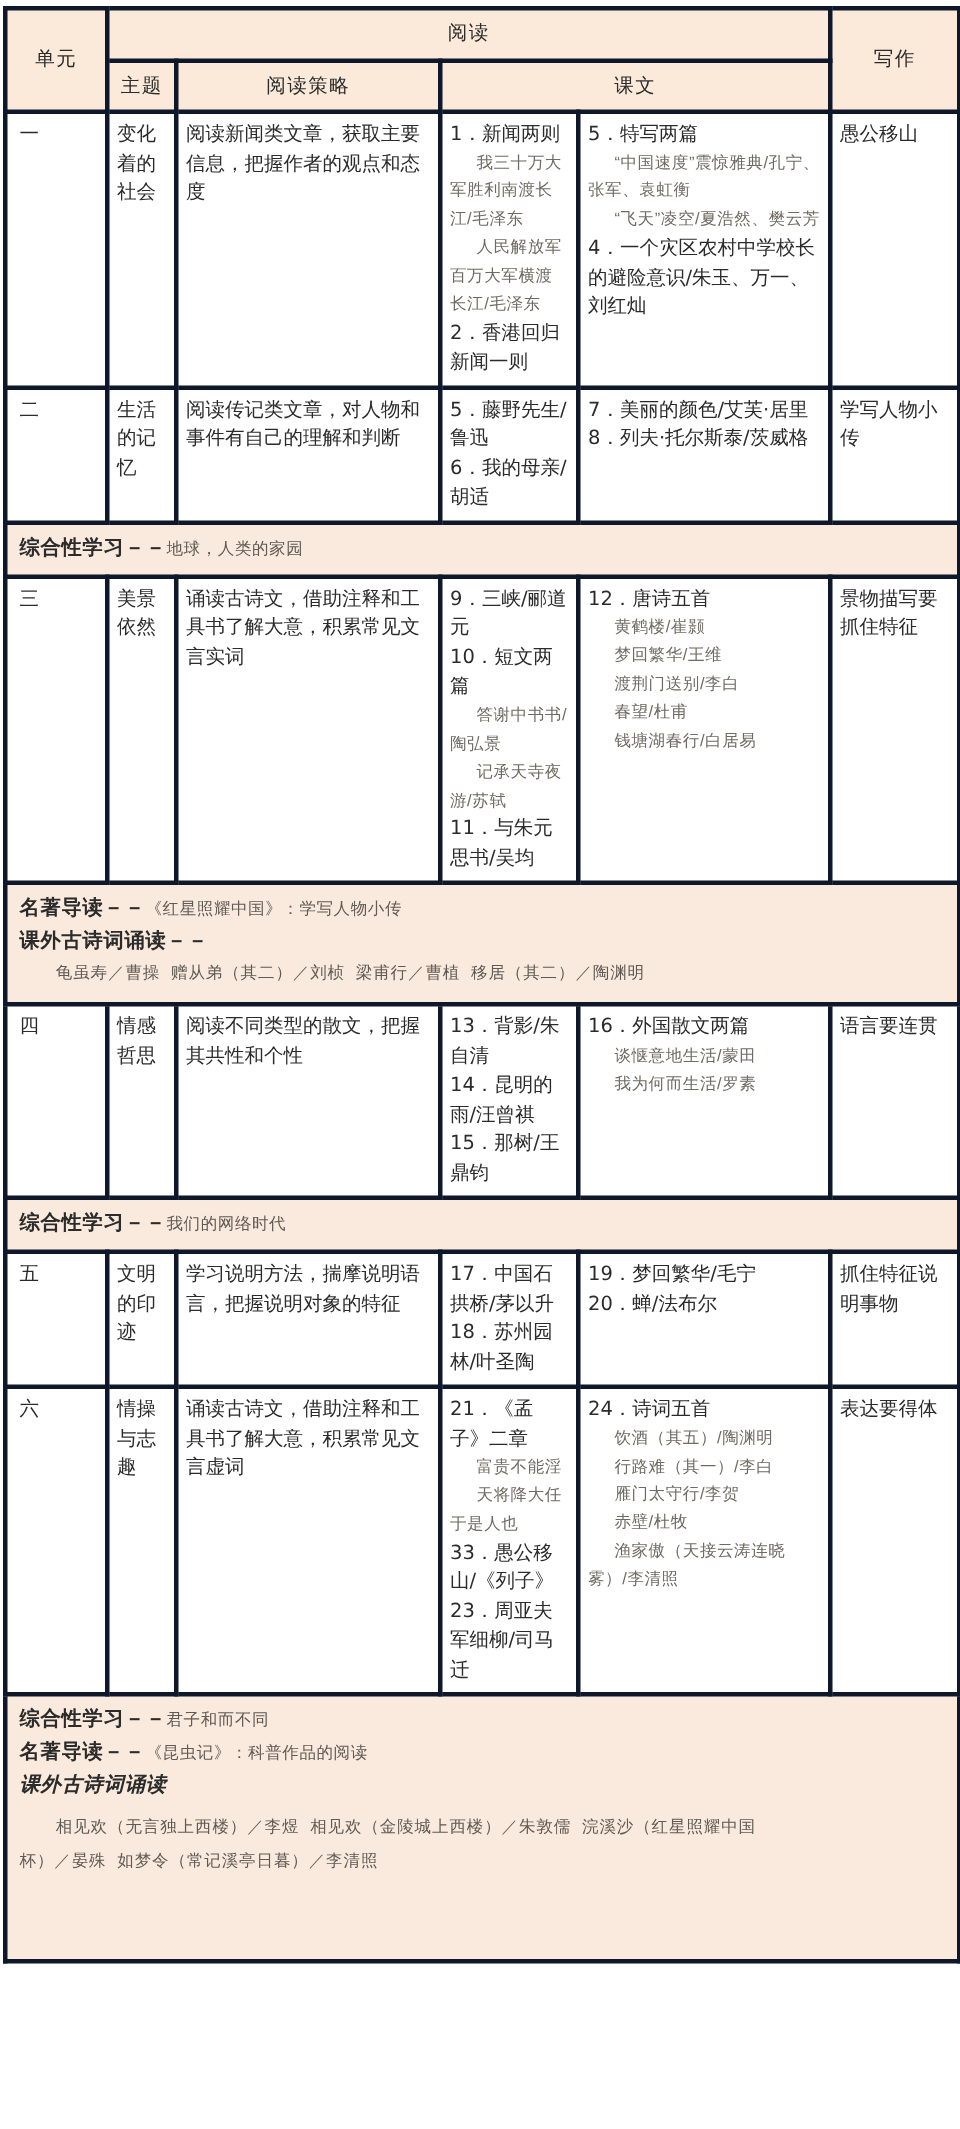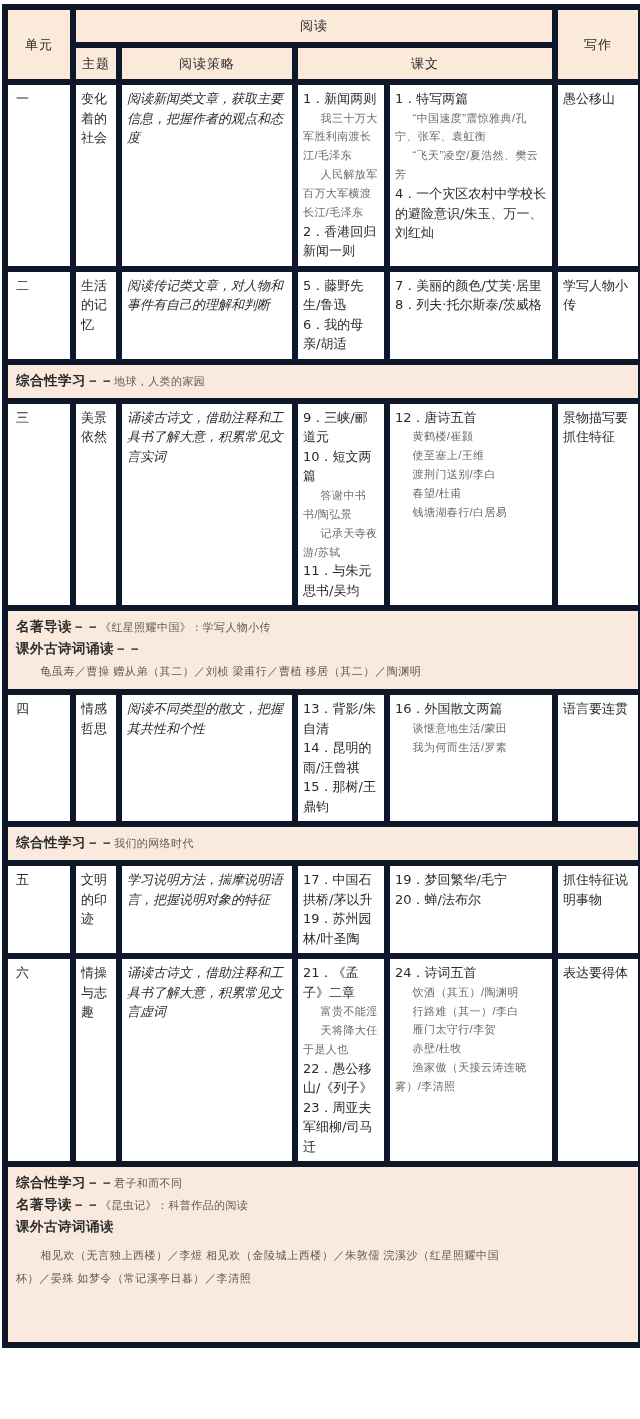--- a/index.html
+++ b/index.html
@@ -22,21 +22,21 @@
 
   table.curriculum {
     width: 636px;
     border-collapse: collapse;
     table-layout: fixed;
     margin: 0 auto;
   }
 
   table.curriculum td,
   table.curriculum th {
-    border: 6px solid #0f172a;
+    border: 3px solid #0f172a;
     vertical-align: top;
     padding: 4px 5px 5px 5px;
     font-weight: normal;
     text-align: left;
     line-height: 1.5;
     font-size: 13px;
     background: #ffffff;
   }
 
   
@@ -64,21 +64,20 @@
     padding-left: 8px !important;
   }
   .theme {
     font-size: 13.5px;
     line-height: 1.55;
     word-break: break-all;
   }
   .strategy {
     font-size: 13.5px;
     line-height: 1.6;
-    font-style: italic;
   }
   .texts {
     font-size: 13px;
     line-height: 1.62;
   }
   .writing {
     font-size: 13.5px;
     line-height: 1.6;
   }
 
@@ -110,31 +109,31 @@
     font-size: 13.5px;
     letter-spacing: 0.5px;
   }
   .banner-tail {
     font-family: "DejaVu Serif", "Liberation Serif", serif;
     font-size: 11px;
     color: #5f5a54;
     letter-spacing: 0.4px;
   }
   .banner-poems {
-    font-family: Liberation Serif, serif;
+    font-family: Liberation Mono, monospace;
     font-size: 11px;
     color: #5f5a54;
     letter-spacing: 0.6px;
     line-height: 2.1;
     text-indent: 2.2em;
     margin: 0;
     padding-right: 6px;
   }
   .banner-poems.cont { text-indent: 0; }
-  .banner-block { padding-bottom: 6px; }
+  .banner-block { padding-bottom: 6px; font-style: italic; }
   .spacer-lg { height: 46px; }
 </style>
 </head>
 <body>
 
 <div class="sheet">
   <table class="curriculum">
     <colgroup>
       <col class="c-unit">
         <col class="c-theme">
@@ -160,21 +159,21 @@
           <td class="unit-no">一</td>
           <td class="theme">变化着的社会</td>
           <td class="strategy">阅读新闻类文章，获取主要信息，把握作者的观点和态度</td>
           <td class="texts">
             <div class="entry">1．新闻两则</div>
             <div class="subitem">我三十万大军胜利南渡长江/毛泽东</div>
             <div class="subitem">人民解放军百万大军横渡长江/毛泽东</div>
             <div class="entry">2．香港回归新闻一则</div>
           </td>
           <td class="texts">
-            <div class="entry">1．特写两篇</div>
+            <div class="entry">5．特写两篇</div>
             <div class="subitem">“中国速度”震惊雅典/孔宁、张军、袁虹衡</div>
             <div class="subitem">“飞天”凌空/夏浩然、樊云芳</div>
             <div class="entry">4．一个灾区农村中学校长的避险意识/朱玉、万一、刘红灿</div>
           </td>
           <td class="writing">愚公移山</td>
         </tr>
         <tr>
           <td class="unit-no">二</td>
           <td class="theme">生活的记忆</td>
           <td class="strategy">阅读传记类文章，对人物和事件有自己的理解和判断</td>
@@ -200,21 +199,21 @@
           <td class="texts">
             <div class="entry">9．三峡/郦道元</div>
             <div class="entry">10．短文两篇</div>
             <div class="subitem">答谢中书书/陶弘景</div>
             <div class="subitem">记承天寺夜游/苏轼</div>
             <div class="entry">11．与朱元思书/吴均</div>
           </td>
           <td class="texts">
             <div class="entry">12．唐诗五首</div>
             <div class="subitem">黄鹤楼/崔颢</div>
-            <div class="subitem">使至塞上/王维</div>
+            <div class="subitem">梦回繁华/王维</div>
             <div class="subitem">渡荆门送别/李白</div>
             <div class="subitem">春望/杜甫</div>
             <div class="subitem">钱塘湖春行/白居易</div>
           </td>
           <td class="writing">景物描写要抓住特征</td>
         </tr>
         <tr>
           <td class="banner-cell" colspan="6">
             <div class="banner-line"><b>名著导读－－</b><span class="banner-tail">《红星照耀中国》：学写人物小传</span></div>
             <div class="banner-line"><b>课外古诗词诵读－－</b></div>
@@ -241,37 +240,37 @@
           <td class="banner-cell" colspan="6">
             <div class="banner-line"><b>综合性学习－－</b><span class="banner-tail">我们的网络时代</span></div>
           </td>
         </tr>
         <tr>
           <td class="unit-no">五</td>
           <td class="theme">文明的印迹</td>
           <td class="strategy">学习说明方法，揣摩说明语言，把握说明对象的特征</td>
           <td class="texts">
             <div class="entry">17．中国石拱桥/茅以升</div>
-            <div class="entry">19．苏州园林/叶圣陶</div>
+            <div class="entry">18．苏州园林/叶圣陶</div>
           </td>
           <td class="texts">
             <div class="entry">19．梦回繁华/毛宁</div>
             <div class="entry">20．蝉/法布尔</div>
           </td>
           <td class="writing">抓住特征说明事物</td>
         </tr>
         <tr>
           <td class="unit-no">六</td>
           <td class="theme">情操与志趣</td>
           <td class="strategy">诵读古诗文，借助注释和工具书了解大意，积累常见文言虚词</td>
           <td class="texts">
             <div class="entry">21．《孟子》二章</div>
             <div class="subitem">富贵不能淫</div>
             <div class="subitem">天将降大任于是人也</div>
-            <div class="entry">22．愚公移山/《列子》</div>
+            <div class="entry">33．愚公移山/《列子》</div>
             <div class="entry">23．周亚夫军细柳/司马迁</div>
           </td>
           <td class="texts">
             <div class="entry">24．诗词五首</div>
             <div class="subitem">饮酒（其五）/陶渊明</div>
             <div class="subitem">行路难（其一）/李白</div>
             <div class="subitem">雁门太守行/李贺</div>
             <div class="subitem">赤壁/杜牧</div>
             <div class="subitem">渔家傲（天接云涛连晓雾）/李清照</div>
           </td>

